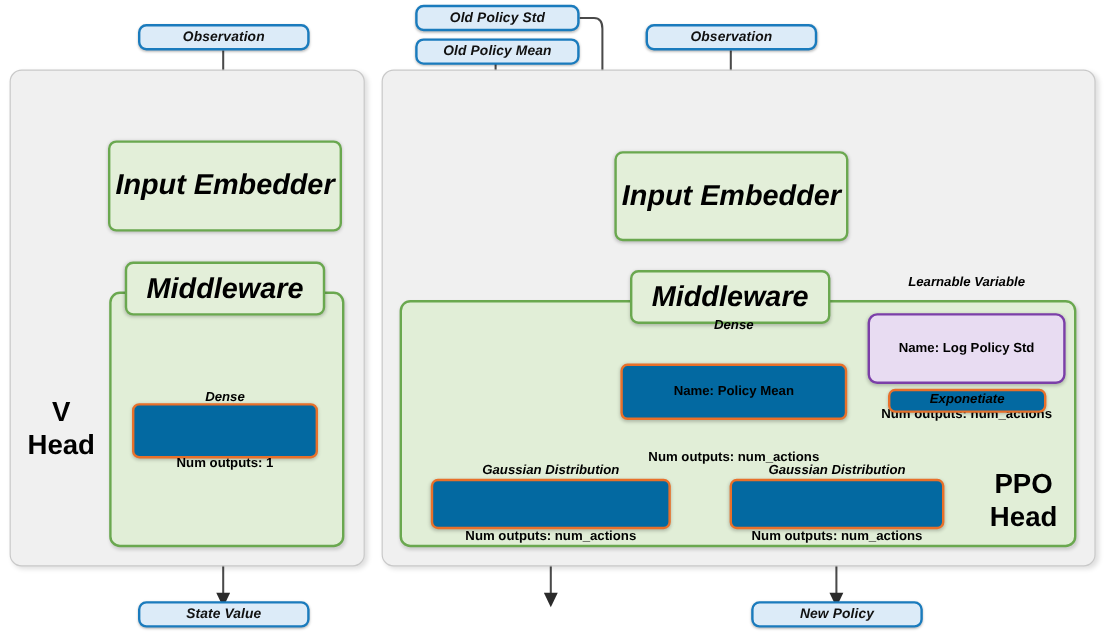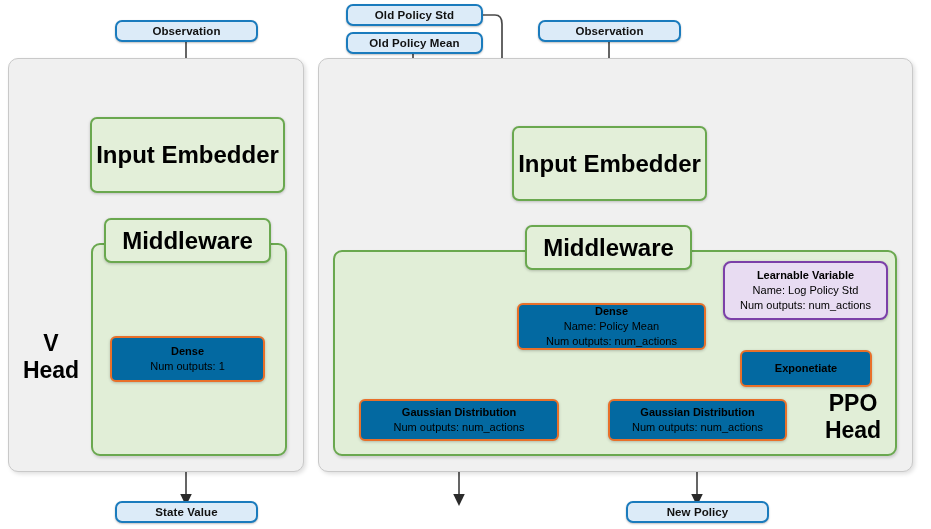--- a/index.html
+++ b/index.html
@@ -27,22 +27,22 @@
     position:absolute;
     box-sizing:border-box;
     display:flex;
     flex-direction:column;
     align-items:center;
     justify-content:center;
     text-align:center;
     border-radius:6px;
     z-index:5;
   }
-  .node .ttl{font-weight:bold;}
-  .node .sub{font-weight:normal;}
+  .node .ttl{font-weight:bold;font-style:italic;}
+  .node .sub{font-weight:bold;margin-top:40px;}
 
   
   .pill{
     background:#dcebf8;
     border:2.5px solid #1a7bbd;
     border-radius:7px;
     color:#111;
     font-size:11.5px;
     font-weight:bold;
     letter-spacing:.1px;
@@ -208,21 +208,21 @@
     <span class="sub">Name: Policy Mean</span>
     <span class="sub">Num outputs: num_actions</span>
   </div>
 
   <div class="node purple" style="left:723px; top:261px; width:165px; height:59px;">
     <span class="ttl">Learnable Variable</span>
     <span class="sub">Name: Log Policy Std</span>
     <span class="sub">Num outputs: num_actions</span>
   </div>
 
-  <div class="node orange" style="left:740px; top:350px; width:132px; height:37px; font-weight:bold;align-items:center;">
+  <div class="node orange" style="left:740px; top:324px; width:132px; height:20px; font-weight:bold;align-items:center;">
     <span class="ttl">Exponetiate</span>
   </div>
 
   <div class="node orange" style="left:359px; top:399px; width:200px; height:42px;">
     <span class="ttl">Gaussian Distribution</span>
     <span class="sub">Num outputs: num_actions</span>
   </div>
 
   <div class="node orange" style="left:608px; top:399px; width:179px; height:42px;">
     <span class="ttl">Gaussian Distribution</span>

